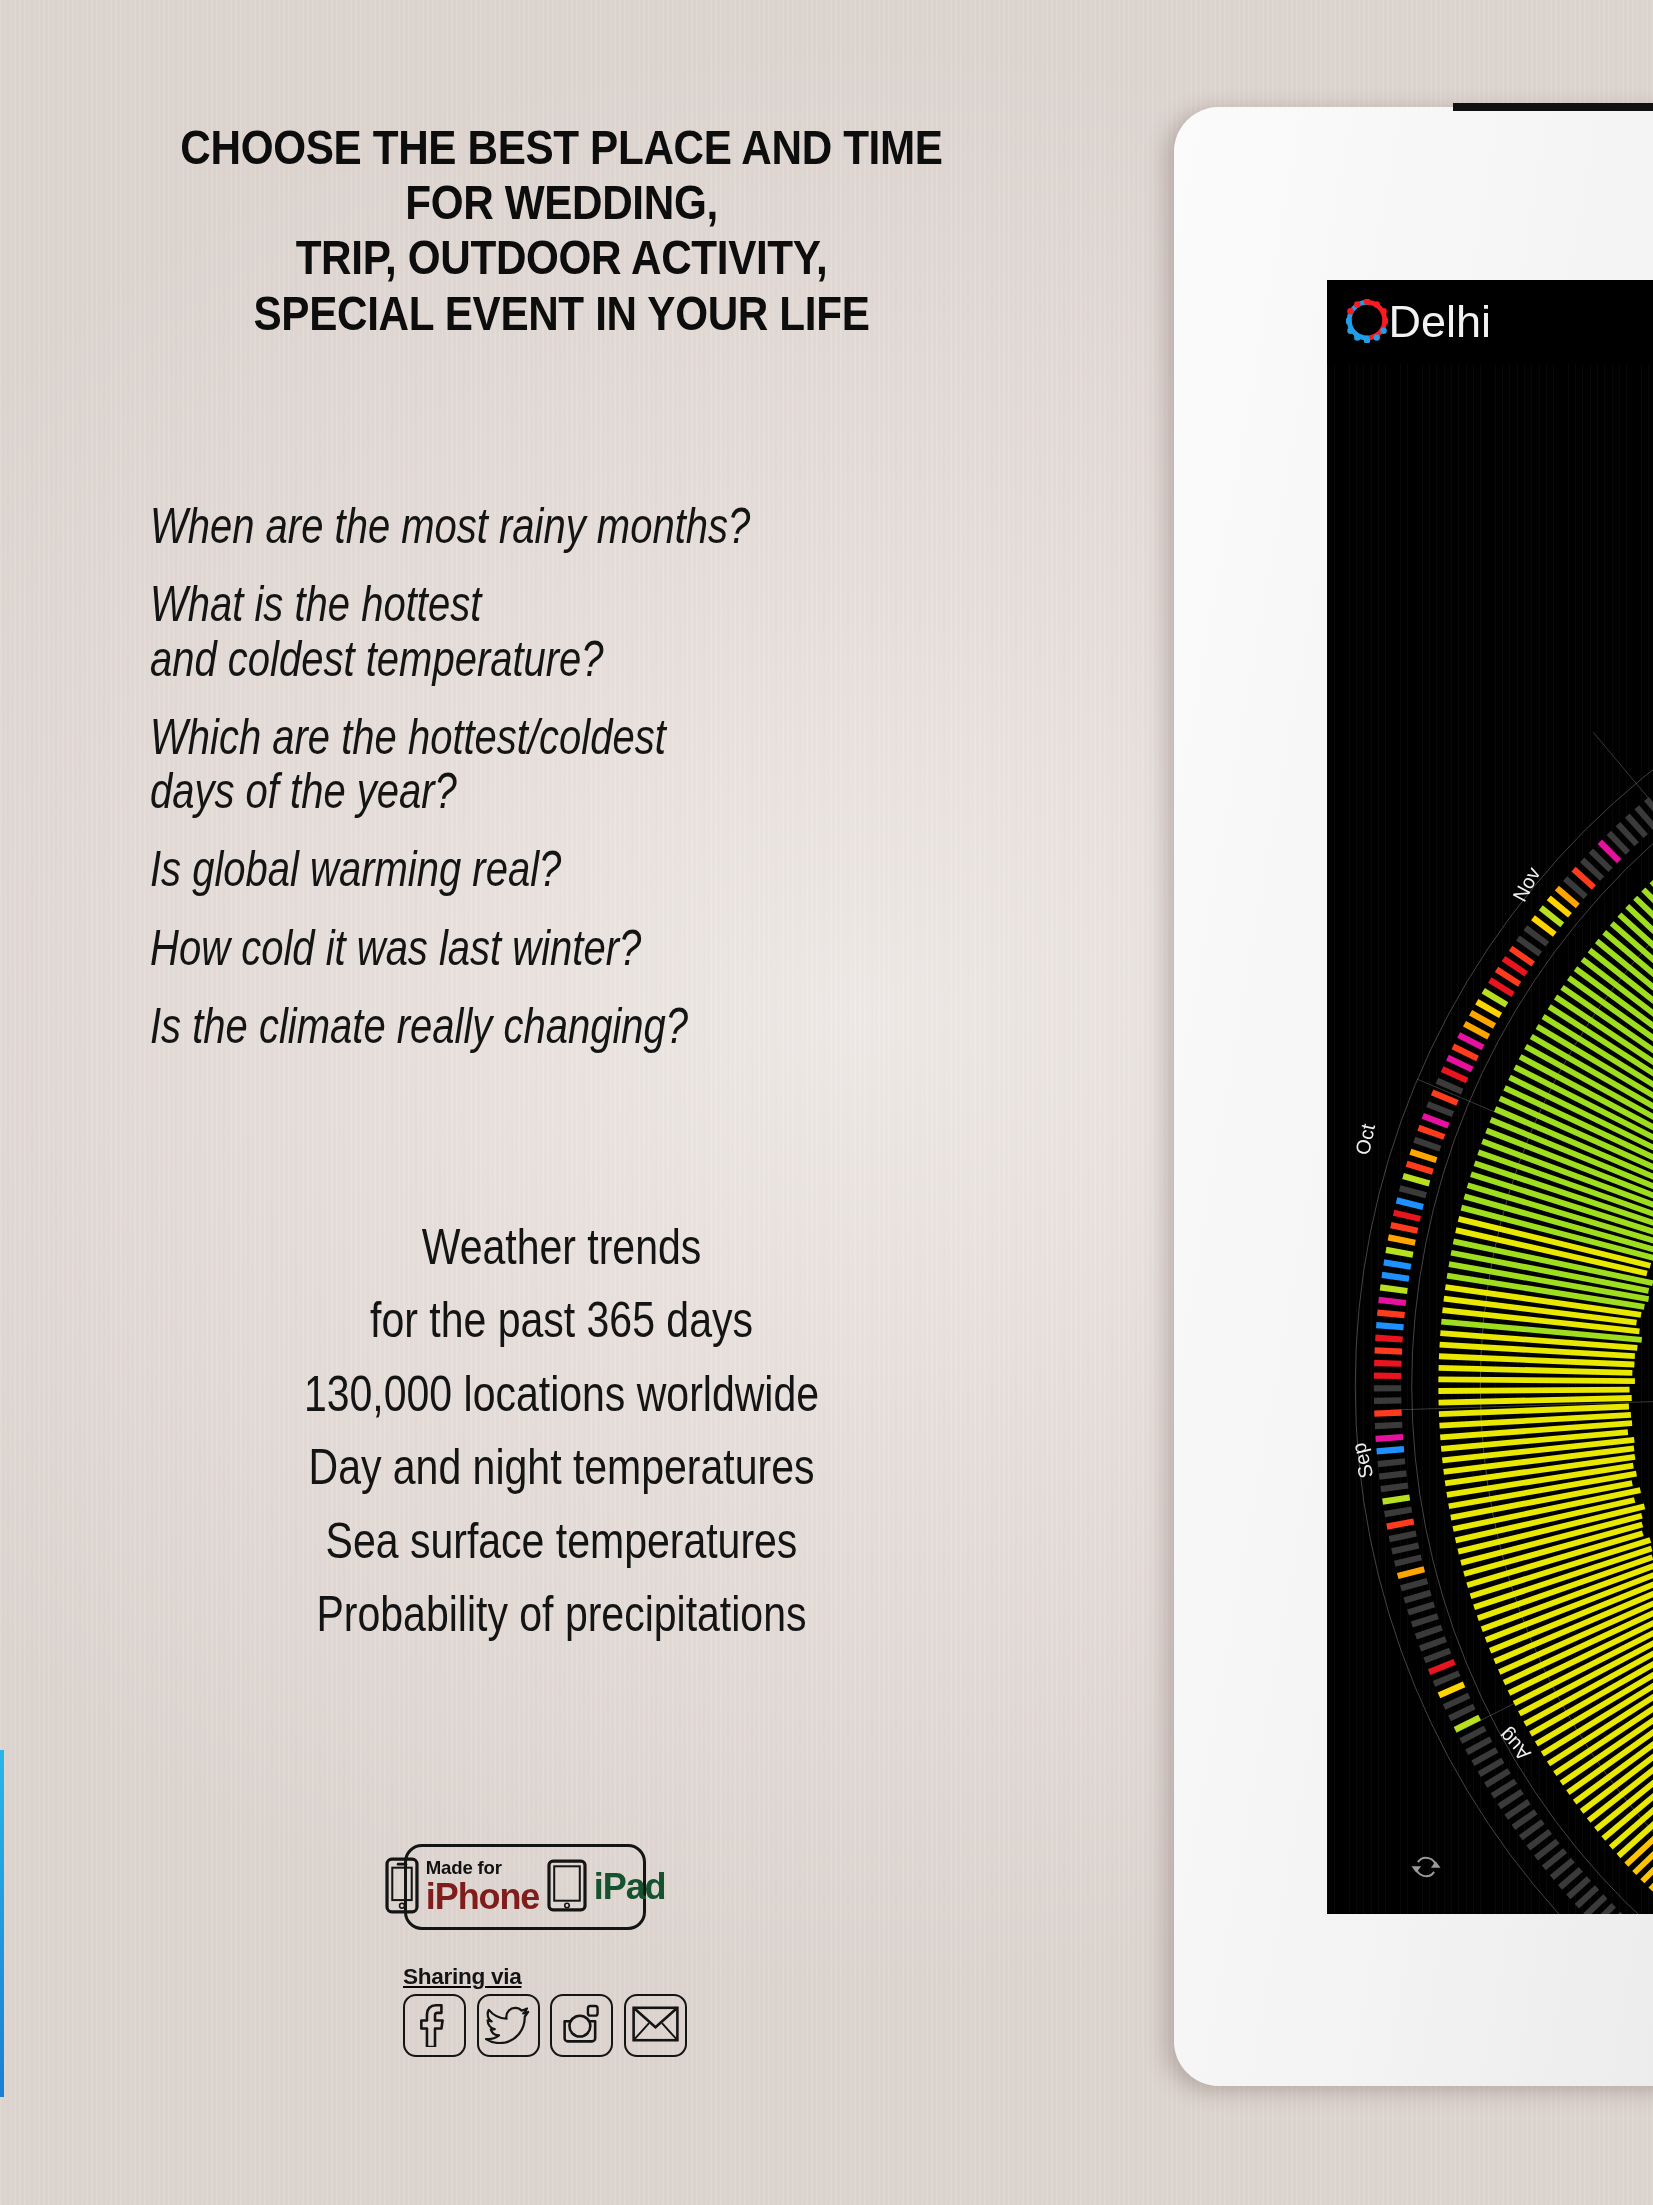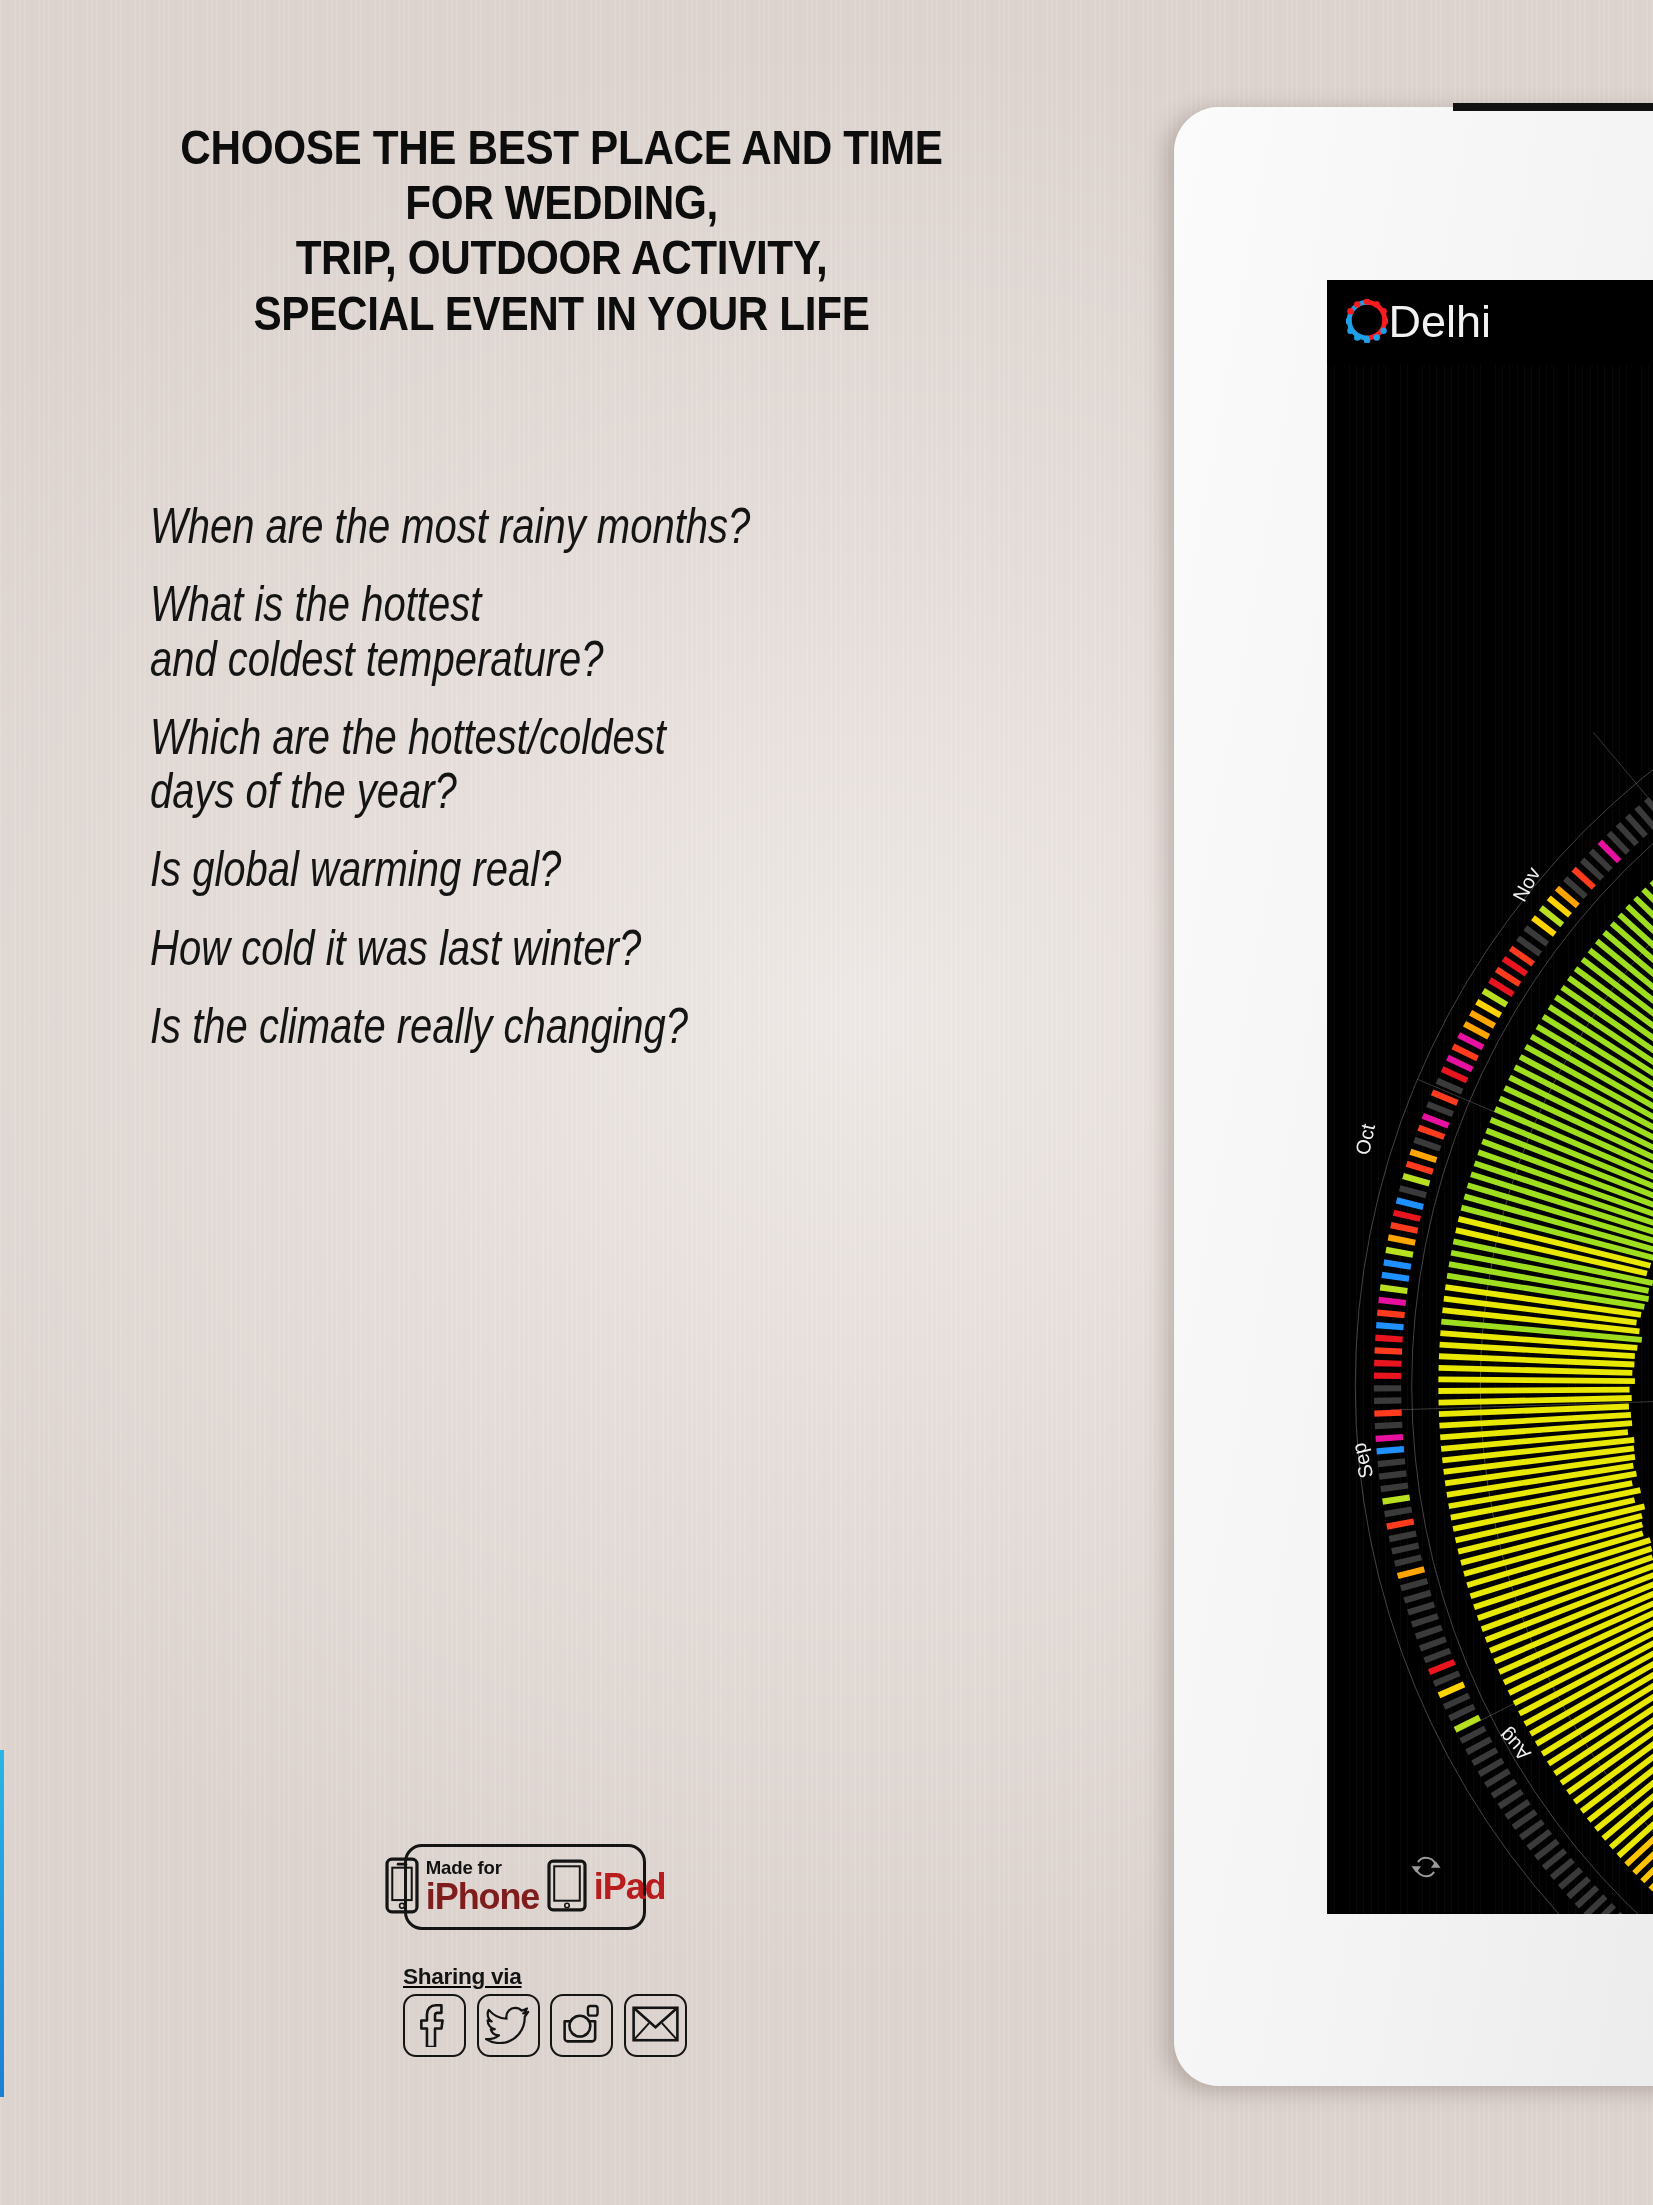--- a/index.html
+++ b/index.html
@@ -81,21 +81,21 @@
     border:3.2px solid #141414;
     border-radius:18px;
     display:flex; align-items:center; justify-content:center;
     gap:0px;
     padding:0 9px;
   }
   .dev-icon { flex:0 0 auto; }
   .badge-txt { display:flex; flex-direction:column; justify-content:center; margin-left:7.3px; margin-right:7.3px;}
   .mf { font-size:18.6px; font-weight:bold; color:#111; line-height:1; letter-spacing:-0.2px; }
   .pn { font-size:36px; font-weight:bold; color:#7f1d1d; line-height:0.98; letter-spacing:-1.1px; margin-top:1.6px;}
-  .pd { font-size:36px; font-weight:bold; color:#b91c1c; line-height:0.98; letter-spacing:-1.1px; margin-left:7.3px;}
+  .pd { font-size:36px; font-weight:bold; color:#14532d; line-height:0.98; letter-spacing:-1.1px; margin-left:7.3px;}
 
   
   #sharing { position:absolute; left:403px; top:1963px;text-decoration:underline; }
   #sharing-label { font-size:22.6px; font-weight:bold; color:#141414; letter-spacing:-0.3px; margin-bottom:4px;}
   #share-row { display:flex; gap:10.5px; }
   .share-ic {
     width:63px; height:63px;
     border:2.8px solid #141414;
     border-radius:13px;
     display:flex; align-items:center; justify-content:center;
@@ -164,20 +164,28 @@
     <div class="q">When are the most rainy months?</div>
     <div class="q">What is the hottest
 and coldest temperature?</div>
     <div class="q">Which are the hottest/coldest
 days of the year?</div>
     <div class="q">Is global warming real?</div>
     <div class="q">How cold it was last winter?</div>
     <div class="q">Is the climate really changing?</div>
   </div>
 
+  <div class="features">
+    <div class="feat">Weather trends</div>
+    <div class="feat">for the past 365 days</div>
+    <div class="feat">130,000 locations worldwide</div>
+    <div class="feat">Day and night temperatures</div>
+    <div class="feat">Sea surface temperatures</div>
+    <div class="feat">Probability of precipitations</div>
+  </div>
 
   <div id="badge">
     <span class="dev-icon">
       <svg width="34" height="57" viewBox="0 0 42 70">
         <rect x="2.5" y="2.5" width="37" height="65" rx="6" ry="6" fill="none" stroke="#141414" stroke-width="4"></rect>
         <rect x="9" y="13" width="24" height="40" fill="none" stroke="#141414" stroke-width="2.5"></rect>
         <rect x="14.5" y="7" width="13" height="3.2" rx="1.6" fill="#141414"></rect>
         <circle cx="21" cy="60" r="3" fill="none" stroke="#141414" stroke-width="2"></circle>
       </svg>
     </span>

